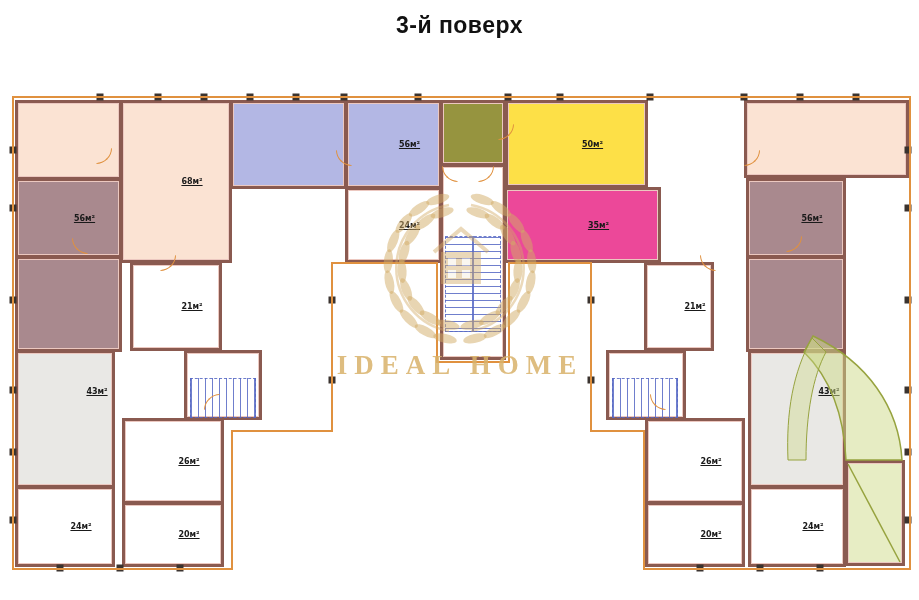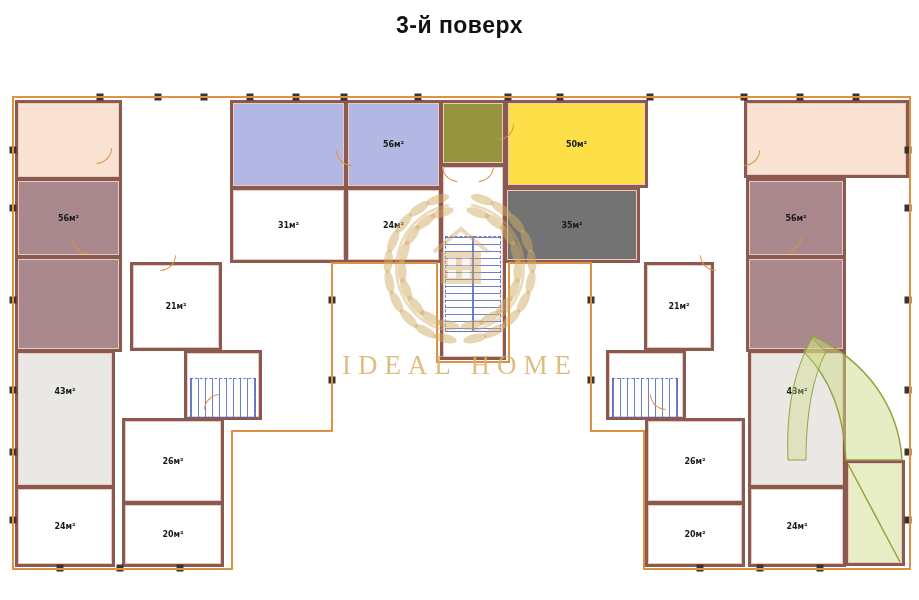--- a/index.html
+++ b/index.html
@@ -5,68 +5,68 @@
   html,body{margin:0;padding:0;background:#ffffff;}
   .page{position:relative;width:919px;height:600px;background:#fff;overflow:hidden;
         font-family:"Liberation Sans", sans-serif;}
   .title{position:absolute;top:12px;left:0;width:100%;text-align:center;
          font-size:23px;font-weight:bold;color:#111;letter-spacing:.5px;}
   .layer{position:absolute;left:0;top:0;pointer-events:none;}
   .room{position:absolute;box-sizing:border-box;border:3px solid #8a5a50;
         box-shadow:inset 0 0 0 1px #ecc8c0;
         display:flex;align-items:center;justify-content:center;z-index:10;}
   .rlabel{font:bold 8px "DejaVu Sans", sans-serif;color:#1a1a1a;
-          white-space:nowrap;}
+          text-decoration:underline;white-space:nowrap;margin-left:32px;}
   .stair{position:absolute;box-sizing:border-box;z-index:15;}
   .stair-v{background:
       repeating-linear-gradient(180deg, rgba(86,104,196,.85) 0 1px, transparent 1px 7px),
       linear-gradient(90deg, transparent calc(50% - 1px), rgba(86,104,196,.85) calc(50% - 1px) calc(50% + 1px), transparent calc(50% + 1px));
       border:1px dashed rgba(86,104,196,.85);}
   .stair-h{background:
       repeating-linear-gradient(90deg, rgba(86,104,196,.85) 0 1px, transparent 1px 7px);
       border:1px dashed rgba(86,104,196,.85);}
   .pier{position:absolute;width:7px;height:7px;background:#3a332f;
         transform:translate(-50%,-50%);z-index:20;}
   .door{position:absolute;width:16px;height:16px;box-sizing:border-box;z-index:25;
         border:1.6px solid transparent;
         border-right-color:#e0913f;border-bottom-color:#e0913f;
         border-radius:0 0 100% 0;}
   .wm-text{position:absolute;left:300px;top:350px;width:320px;text-align:center;z-index:40;
-        font-family:"Liberation Serif", serif;font-weight:normal;font-size:27px;
+        font-family:"Liberation Serif", serif;font-weight:bold;font-size:27px;
         letter-spacing:7px;color:#d9b26a;opacity:.85;pointer-events:none;}
 </style>
 </head>
 <body>
 
 <div class="page">
 
   <div class="title">3-й поверх</div>
 
   <svg class="layer" width="919" height="600" style="z-index:1">
     <path d="M13,97 L910,97 L910,569 L644,569 L644,431 L591,431 L591,263 L509,263 L509,362 L437,362 L437,263 L332,263 L332,431 L232,431 L232,569 L13,569 Z" fill="#ffffff" stroke="#e0913f" stroke-width="2"></path>
   </svg>
 
   <div id="plan" class="layer" style="width:919px;height:600px;z-index:5">
       <div class="room" style="left: 15px; top: 100px; width: 107px; height: 80px; background: rgb(251, 227, 211);"></div>
+      <div class="room" style="left: 120px; top: 100px; width: 112px; height: 163px; background: rgb(251, 227, 211);">
+        <span class="rlabel">68м²</span>
+      </div>
       <div class="room" style="left: 230px; top: 100px; width: 117px; height: 89px; background: rgb(179, 183, 228);"></div>
       <div class="room" style="left: 345px; top: 100px; width: 97px; height: 89px; background: rgb(179, 183, 228);">
         <span class="rlabel">56м²</span>
       </div>
       <div class="room" style="left: 440px; top: 100px; width: 66px; height: 66px; background: rgb(150, 148, 63);"></div>
       <div class="room" style="left: 505px; top: 100px; width: 143px; height: 88px; background: #fde047;">
         <span class="rlabel">50м²</span>
       </div>
       <div class="room" style="left: 744px; top: 100px; width: 165px; height: 78px; background: rgb(251, 227, 211);"></div>
-      <div class="room" style="left: 230px; top: 187px; width: 117px; height: 76px; background: rgb(255, 255, 255);">
-        <span class="rlabel">31м²</span>
-      </div>
       <div class="room" style="left: 345px; top: 187px; width: 97px; height: 76px; background: rgb(255, 255, 255);">
         <span class="rlabel">24м²</span>
       </div>
-      <div class="room" style="left: 504px; top: 187px; width: 136px; height: 76px; background: #737373;">
+      <div class="room" style="left: 504px; top: 187px; width: 157px; height: 76px; background: #ec4899;">
         <span class="rlabel">35м²</span>
       </div>
       <div class="room" style="left: 440px; top: 164px; width: 66px; height: 196px; background: rgb(255, 255, 255);"></div>
       <div class="room" style="left: 15px; top: 178px; width: 107px; height: 80px; background: rgb(169, 137, 142);">
         <span class="rlabel">56м²</span>
       </div>
       <div class="room" style="left: 15px; top: 256px; width: 107px; height: 96px; background: rgb(169, 137, 142);"></div>
       <div class="room" style="left: 15px; top: 350px; width: 100px; height: 138px; background: rgb(233, 232, 229);">
         <span class="rlabel" style="position: absolute; top: 26%; left: 50%; transform: translateX(-50%);">43м²</span>
       </div>

